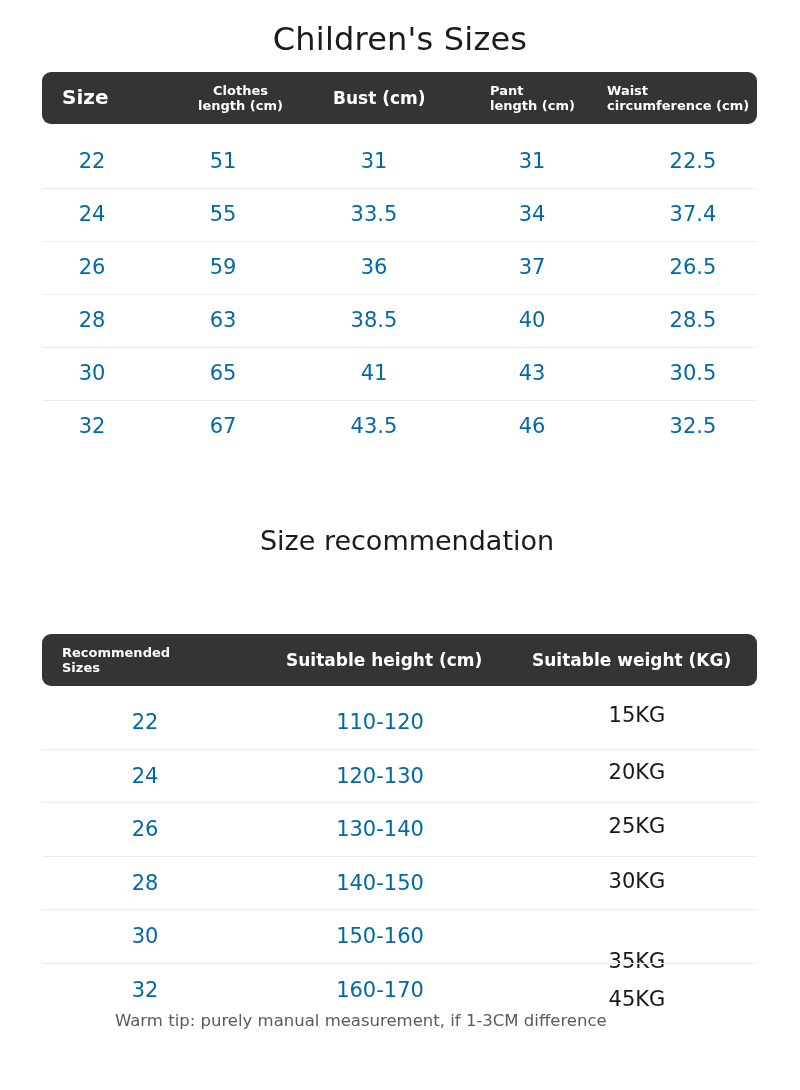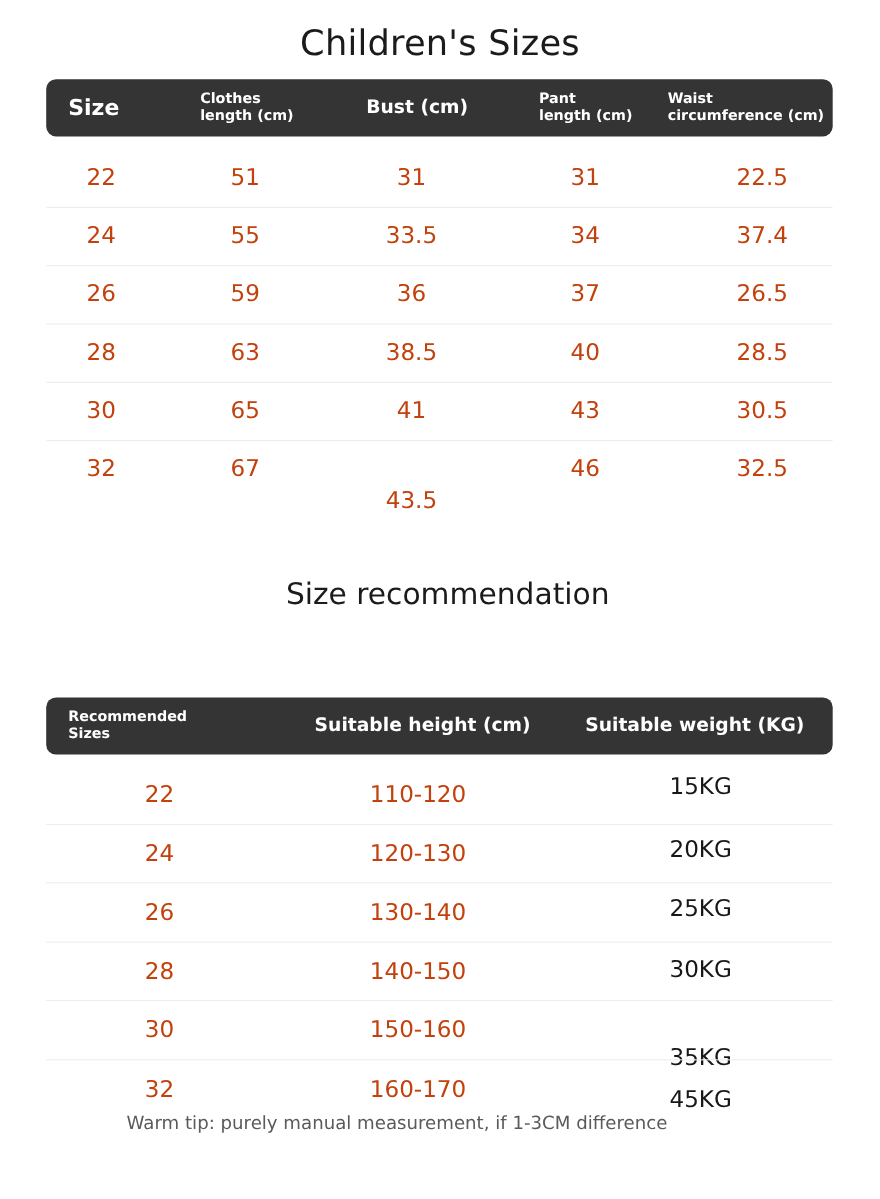--- a/index.html
+++ b/index.html
@@ -66,21 +66,21 @@
     position: absolute;
     left: 0; right: 0;
     height: 1px;
     background: #ededed;
   }
   .cell {
     position: absolute;
     transform: translate(-50%, -50%);
     white-space: nowrap;
     font-weight: 400;
-    color: #c2410c;
+    color: #0369a1;
     font-size: 21px;
   }
   .cell.dark { color: #171717; }
 
   
   .note {
     position: absolute;
     left: 115px;
     width: 620px;
     font-size: 16.5px;
@@ -94,21 +94,21 @@
 <body>
 
 <div class="page">
 
   <div class="title-main" style="top:20px;">Children's Sizes</div>
 
   <div class="table" style="top:72px;">
 
     <div class="thead">
       <div class="th big" style="left:20px;  top:50%; transform:translateY(-50%);">Size</div>
-      <div class="th small" style="left:140px; top:50%; transform:translateY(-50%);">Clothes
+      <div class="th small" style="left:156px; top:50%; transform:translateY(-50%);text-align:center;">Clothes
 length (cm)</div>
       <div class="th mid" style="left:291px; top:50%; transform:translateY(-50%);">Bust (cm)</div>
       <div class="th small" style="left:448px; top:50%; transform:translateY(-50%);">Pant
 length (cm)</div>
       <div class="th small" style="left:565px; top:50%; transform:translateY(-50%);">Waist
 circumference (cm)</div>
     </div>
 
     <div class="tbody" id="t1-body" style="height: 328px;">
         <div class="row">
@@ -147,21 +147,21 @@
           <div class="cell" style="left: 50px; top: 249px;">30</div>
           <div class="cell" style="left: 181px; top: 249px;">65</div>
           <div class="cell" style="left: 332px; top: 249px;">41</div>
           <div class="cell" style="left: 490px; top: 249px;">43</div>
           <div class="cell" style="left: 651px; top: 249px;">30.5</div>
         </div>
         <div class="rowline" style="top: 276px;"></div>
         <div class="row">
           <div class="cell" style="left: 50px; top: 302px;">32</div>
           <div class="cell" style="left: 181px; top: 302px;">67</div>
-          <div class="cell" style="left: 332px; top: 302px; margin-top: 29px;">43.5</div>
+          <div class="cell" style="left: 332px; top: 302px;">43.5</div>
           <div class="cell" style="left: 490px; top: 302px;">46</div>
           <div class="cell" style="left: 651px; top: 302px;">32.5</div>
         </div>
       </div>
   </div>
 
   <div class="title-sub" style="top:525px;">Size recommendation</div>
 
   <div class="table" style="top:634px;">
 

